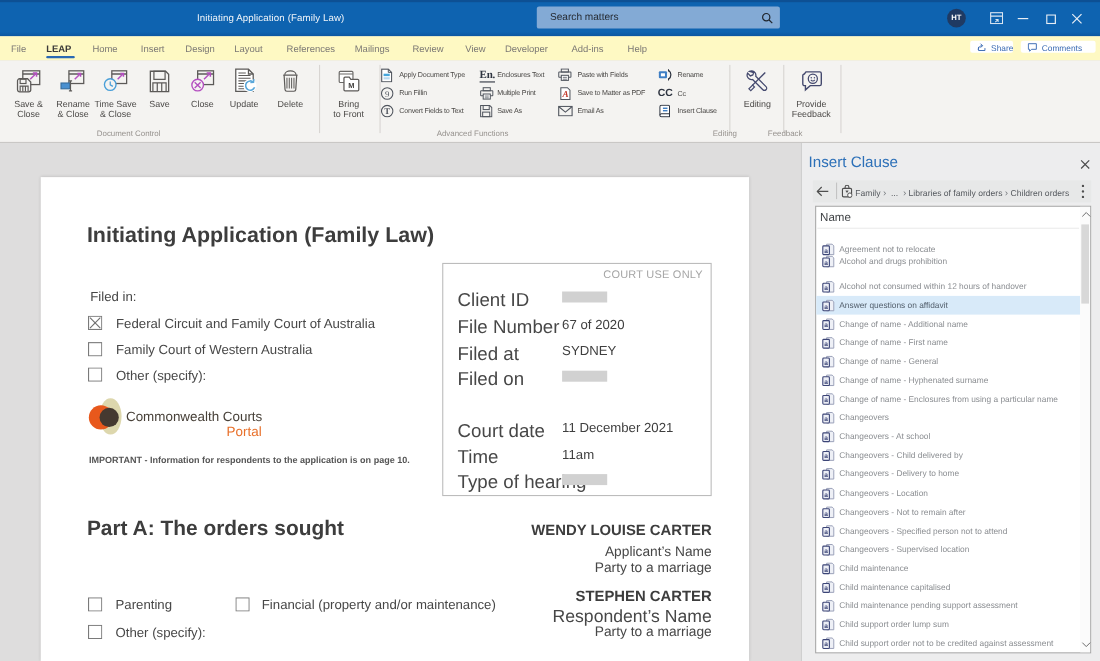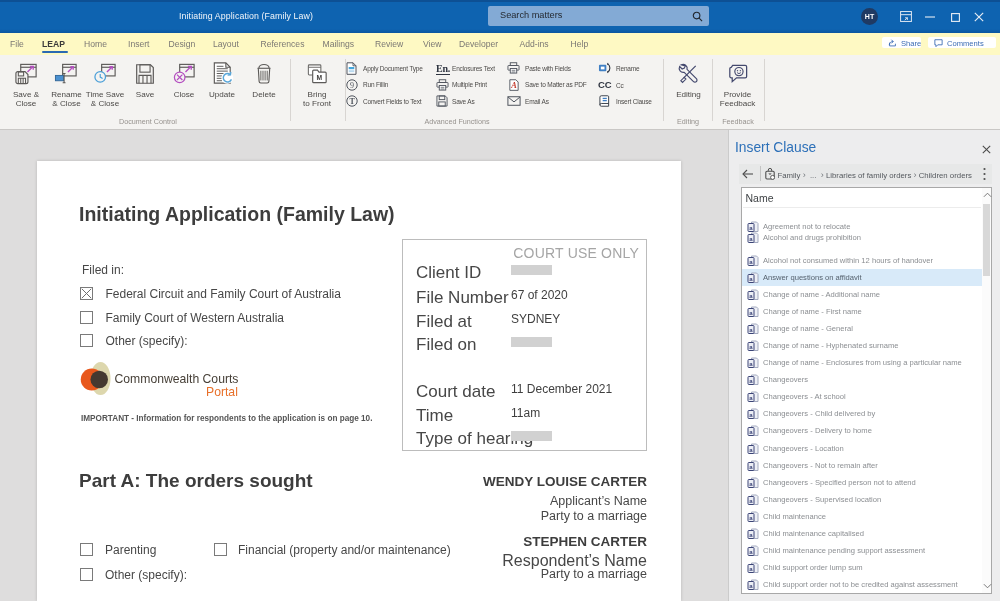--- a/index.html
+++ b/index.html
@@ -21,21 +21,21 @@
 #tabrow { position:absolute; left:0; top:33px; width:1000px; height:22px; background:#fef9c3; }
 .tab { position:absolute; top:6px; font-size:8.6px; color:#7b7874; white-space:nowrap; }
 #tab-leap { font-weight:bold; color:#3b3a39; }
 #leap-underline { position:absolute; left:42px; top:17.5px; width:26px; height:2.5px; background:#2a69b3; border-radius:1px; }
 .topbtn { position:absolute; top:3.5px; height:11.5px; background:#ffffff; border-radius:2px; font-size:7.6px; color:#3c6cb4; }
 .topbtn svg { position:absolute; }
 .topbtn span { position:absolute; top:2px; }
 
 
 #ribbon { position:absolute; left:0; top:55px; width:1000px; height:75px; background:#f4f3f1; border-bottom:1px solid #c9c7c5; }
-.grouplabel { position:absolute; top:62px; font-size:7.2px; color:#96928e; text-align:center; white-space:nowrap; }
+.grouplabel { position:absolute; top:62px; font-size:7.2px; color:#96928e; white-space:nowrap; }
 .vsep { position:absolute; top:4px; width:1px; height:62px; background:#d8d5d2; }
 .bigbtn { position:absolute; top:6px; text-align:center; font-size:8.1px; color:#4c4a48; line-height:9px; }
 .bigbtn svg { display:block; margin:0 auto 3px auto; }
 .smallbtn { position:absolute; font-size:6.5px; letter-spacing:-0.2px; color:#4c4a48; white-space:nowrap; height:13px; }
 .smallbtn svg, .smallbtn .ticon { position:absolute; left:0; top:0; }
 .smallbtn .slbl { position:absolute; top:2.5px; }
 
 
 #docarea { position:absolute; left:0; top:130px; width:1000px; height:471px; background:#dedddd; }
 #page { position:absolute; left:37px; top:31px; width:644px; height:440px; background:#ffffff; box-shadow:0 0 3px rgba(0,0,0,0.18); }
@@ -349,21 +349,21 @@
     </div>
     <div class="grouplabel" style="left:698px; width:80px;">Feedback</div>
     <div class="vsep" style="left:764px"></div>
   </div>
 
   <div id="docarea">
     <div id="page">
       <div class="abs" style="left:42px; top:42px; font-size:19.5px; font-weight:bold; color:#3d3d3d;">Initiating Application (Family Law)</div>
 
       <div class="abs" style="left:365px; top:78px; width:245px; height:212px; border:1px solid #bcbcbc;">
-        <div class="abs" style="right:7px; top:5px; font-size:14px; color:#a5a5a5; letter-spacing:0.2px;">COURT USE ONLY</div>
+        <div class="abs" style="right:7px; top:5px; font-size:10px; color:#a5a5a5; letter-spacing:0.2px;">COURT USE ONLY</div>
         <div class="courtrow" style="top:23px">
             <span class="clabel">Client ID</span>
             <span class="ph"></span>
           </div>
         <div class="courtrow" style="top:48px">
             <span class="clabel">File Number</span>
             <span class="cval">67 of 2020</span>
           </div>
         <div class="courtrow" style="top:72px">
             <span class="clabel">Filed at</span>

